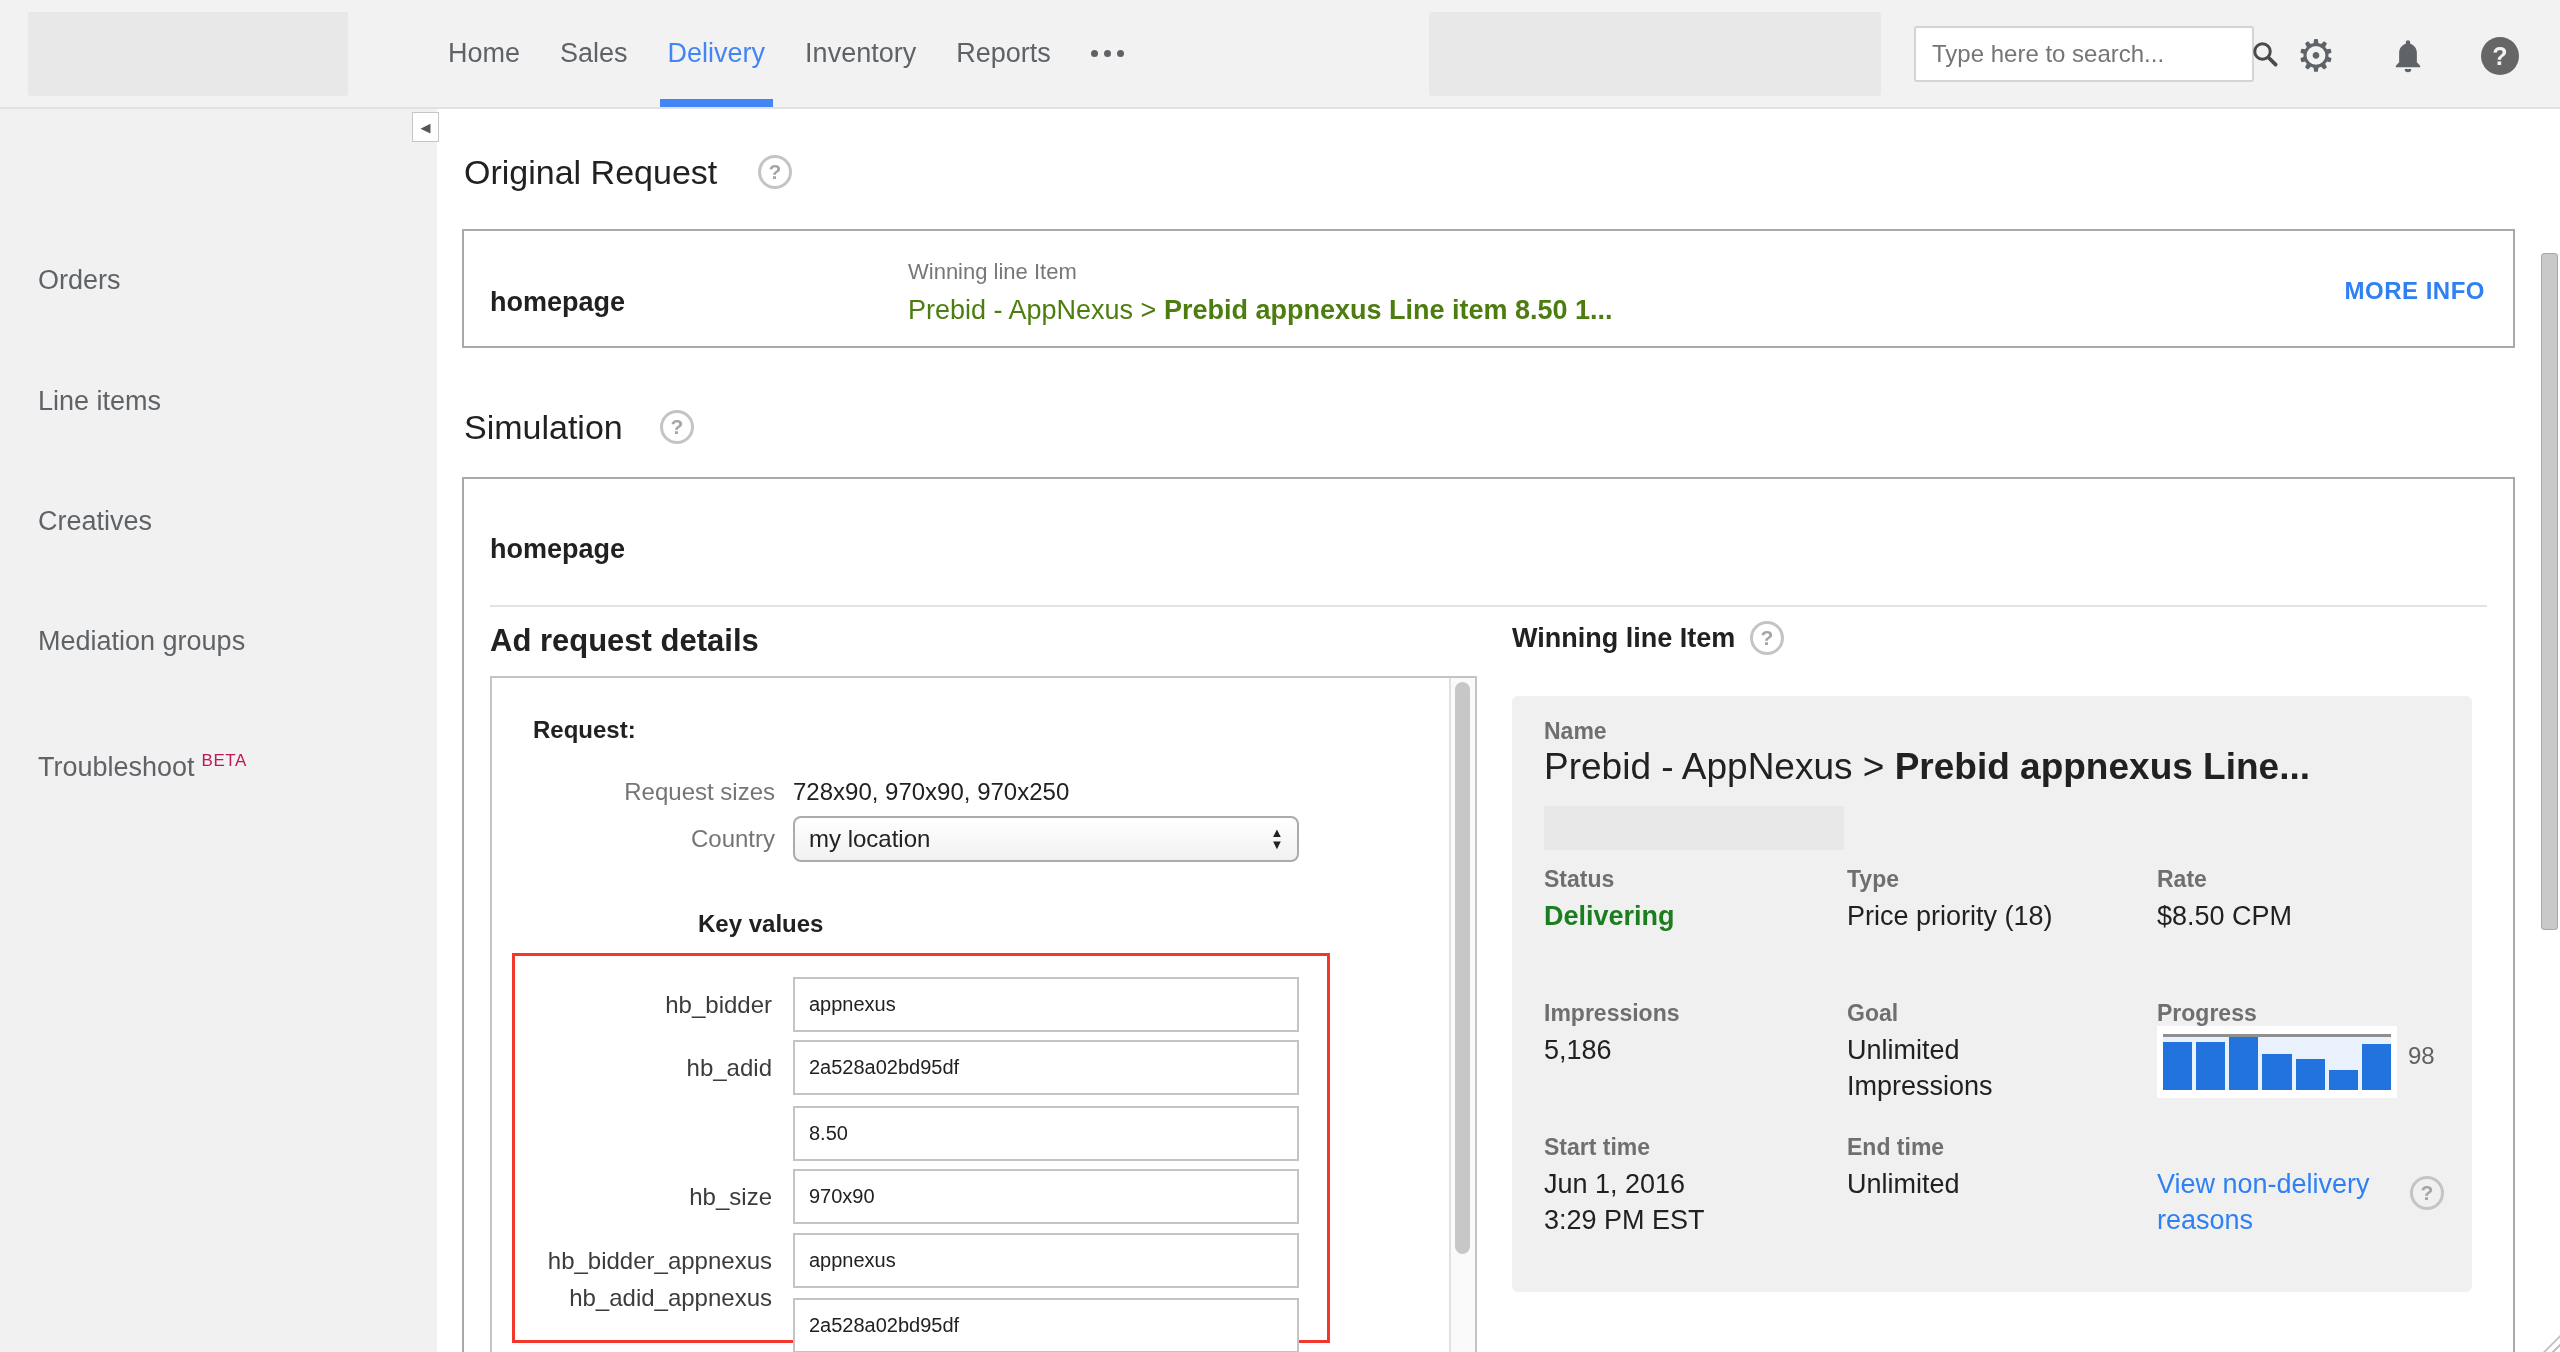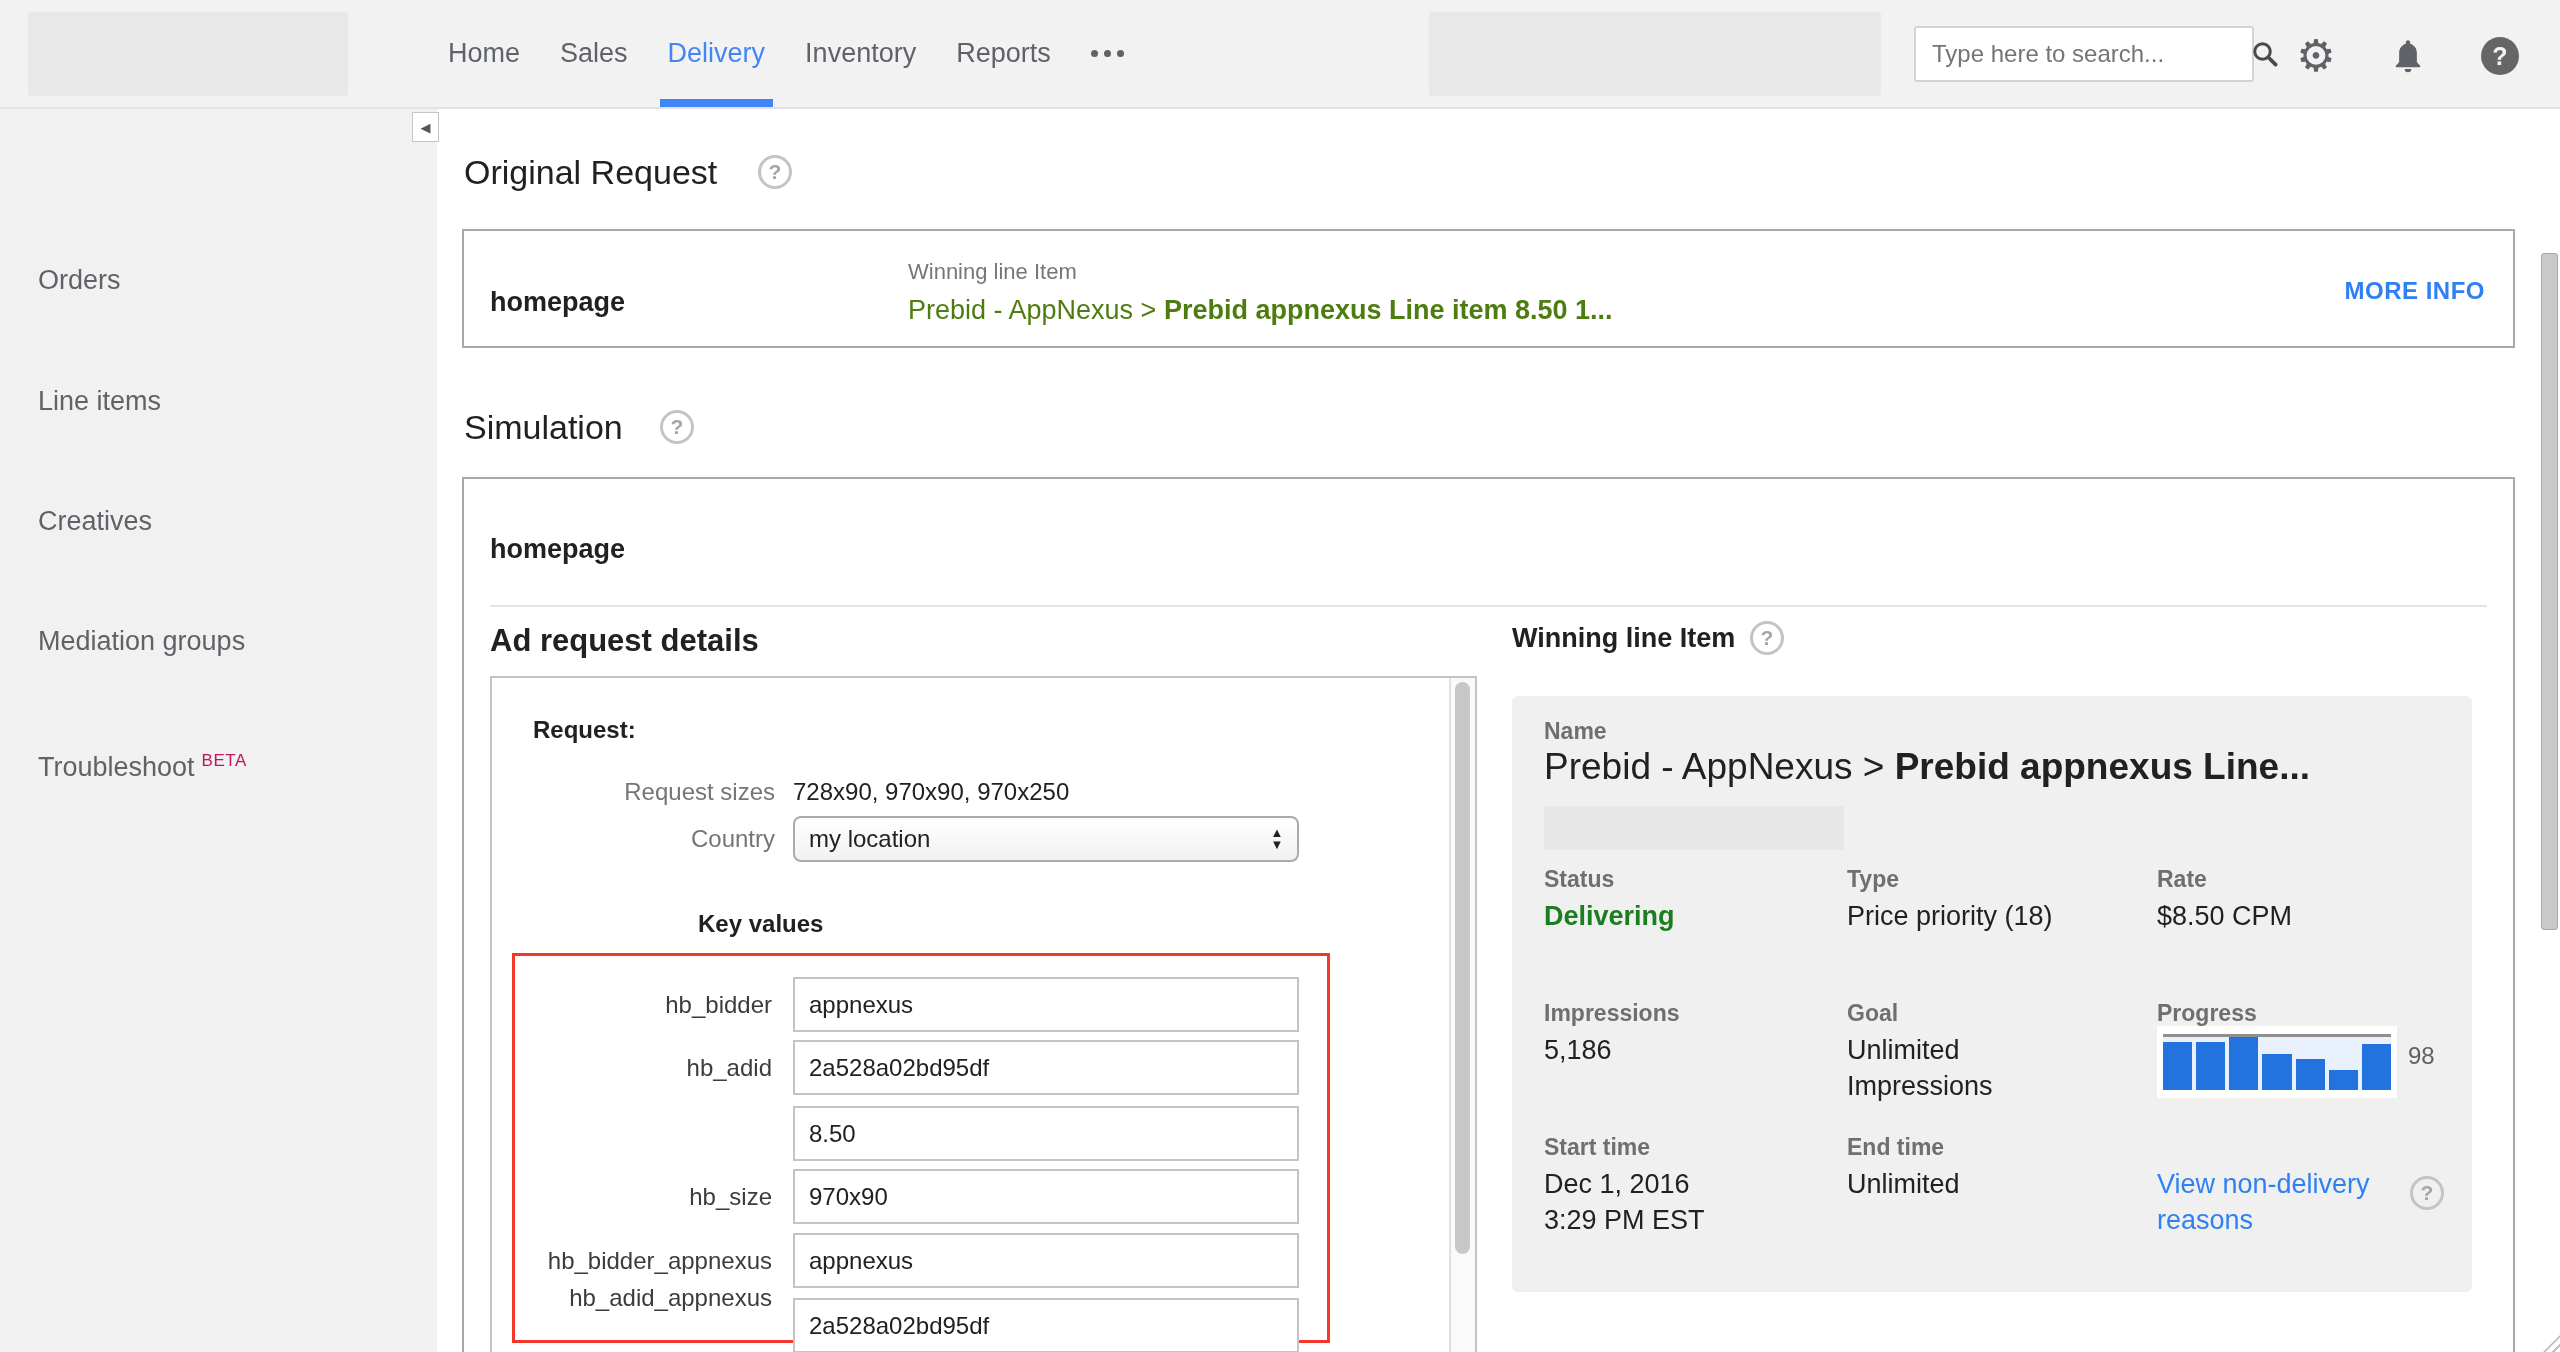--- a/index.html
+++ b/index.html
@@ -69,21 +69,21 @@
             background:linear-gradient(#ffffff, #f1f1f1); display:flex; align-items:center; }
   .select .sel-text { flex:1; font-size:24px; color:#222; padding-left:14px; }
   .select .sel-arrows { width:40px; display:flex; flex-direction:column; align-items:center;
                         font-size:13px; color:#222; line-height:12px; }
   .kv-heading { position:absolute; left:206px; top:232px; font-size:24px; font-weight:bold; }
   .red-box { position:absolute; left:20px; top:275px; width:818px; height:390px;
              border:3px solid #f4372b; }
   .kv-label { position:absolute; left:20px; width:260px; text-align:right; font-size:24px;
               color:#3c3c3c; line-height:55px; height:55px; }
   .kv-input { position:absolute; left:301px; width:506px; height:55px; border:2px solid #c4c4c4;
-              background:#fff; font-size:24px; color:#212121; padding-left:14px;
+              background:#fff; font-size:20px; color:#212121; padding-left:14px;
               font-family:"Liberation Sans", sans-serif; outline:none; }
   .panel-scroll { position:absolute; right:0; top:0; bottom:0; width:26px; background:#fafafa;
                   border-left:2px solid #e0e0e0; }
   .panel-thumb { position:absolute; left:4px; right:5px; top:4px; height:572px;
                  background:#c7c7c7; border-radius:8px; }
 
   
   .win-heading { position:absolute; left:1048px; top:144px; font-size:27px; font-weight:bold; }
   .gray-card { position:absolute; left:1048px; top:217px; width:960px; height:596px;
                background:#f0f0f0; border-radius:6px; }
@@ -249,21 +249,21 @@
               <div class="pbar" style="height: 36%;"></div>
               <div class="pbar" style="height: 82%;"></div>
             </div>
           <div class="progress-line"></div>
         </div>
       </div>
       <div class="progress-num">98</div>
 
       <div class="g-label" style="left:32px; top:438px;">Start time</div>
       <div class="g-value" style="left:32px; top:470px;">
-        <span>Dec 1, 2016</span><br>
+        <span>Jun 1, 2016</span><br>
         <span>3:29 PM EST</span>
       </div>
       <div class="g-label" style="left:335px; top:438px;">End time</div>
       <div class="g-value" style="left:335px; top:470px;">Unlimited</div>
       <div class="g-value blue-link" style="left:645px; top:470px; width:300px;">View non-delivery reasons</div>
       <div class="help-circ" style="left:898px; top:480px;">?</div>
     </div>
   </div>
 
   <div class="page-thumb"></div>

